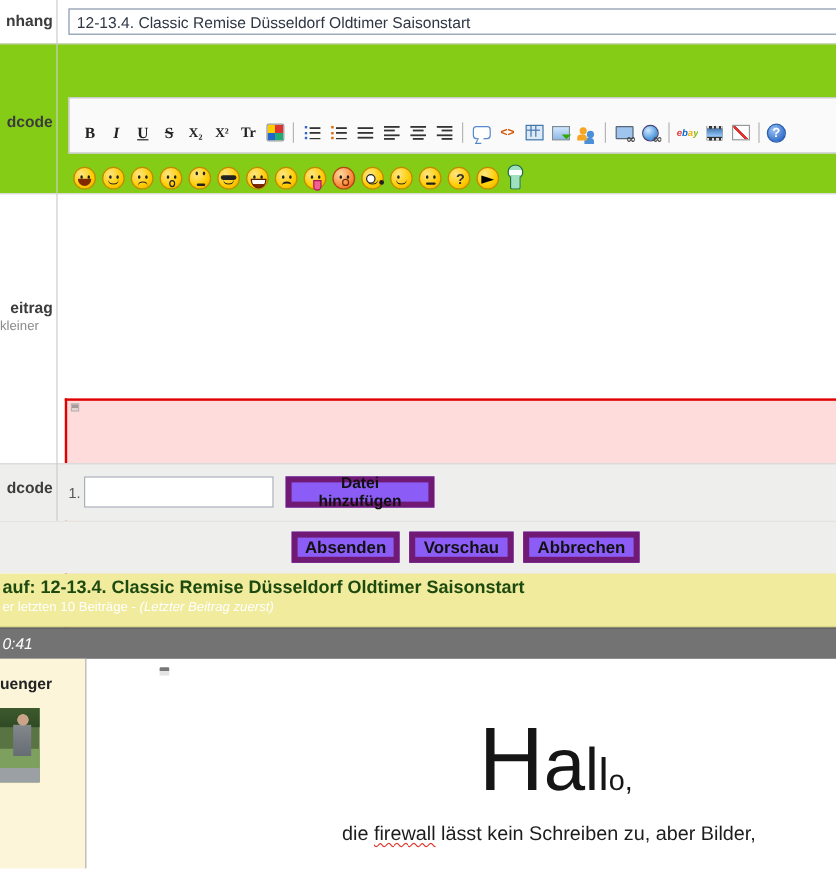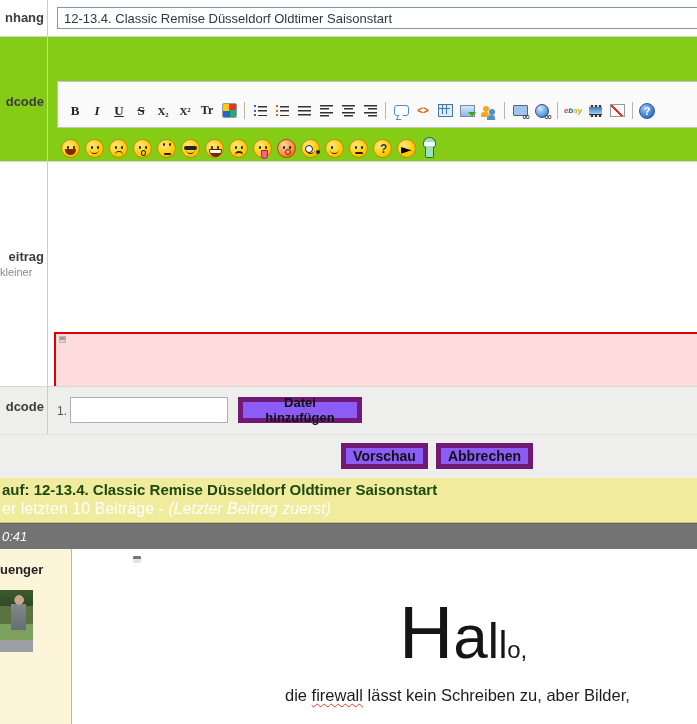--- a/index.html
+++ b/index.html
@@ -143,21 +143,21 @@
     display:flex;align-items:center;justify-content:center;}
   .btn-addfile{left:238px;top:397px;width:124px;}
   .btn-submit{left:243px;top:443px;width:90px;font-size:14px;}
   .btn-preview{left:341px;top:443px;width:87px;font-size:14px;}
   .btn-cancel{left:436px;top:443px;width:97px;font-size:14px;}
 
   
   .thread-bar{position:absolute;left:0;right:0;top:478px;height:45px;background:#f1eb9d;
     border-bottom:1px solid #c9c37a;padding:3px 0 0 2px;}
   .thread-title{font-weight:bold;font-size:15px;color:#1d4a0f;white-space:nowrap;}
-  .thread-sub{font-size:16px;color:#fff;margin-top:2px;white-space:nowrap;}
+  .thread-sub{font-size:11px;color:#fff;margin-top:2px;white-space:nowrap;}
   .thread-sub i{font-style:italic;}
   .time-bar{position:absolute;left:0;right:0;top:523px;height:26px;background:#737373;
     border-top:1px solid #5f5f5f;color:#fff;font-size:13px;padding:5px 0 0 2px;font-style:italic;}
 
   
   .post-side{position:absolute;left:0;top:549px;width:72px;height:175px;background:#fcf5da;
     border-right:1px solid #b5b5b5;}
   .post-author{margin:13px 0 0 0;font-weight:bold;font-size:13px;color:#222;white-space:nowrap;}
   .avatar{margin-top:13px;width:33px;height:62px;background-repeat:no-repeat;
     background-image:
@@ -252,20 +252,21 @@
   </div>
 
   <div class="row row-attach">
     <div class="lab" style="top:12px;">dcode</div>
   </div>
   <span class="attach-index">1.</span>
   <input class="attach-input" type="text" value="" style="">
   <button class="btn btn-addfile">Datei hinzufügen</button>
 
   <div class="row row-actions"></div>
+  <button class="btn btn-submit">Absenden</button>
   <button class="btn btn-preview">Vorschau</button>
   <button class="btn btn-cancel">Abbrechen</button>
 
   <div class="vline"></div>
 
   <div class="thread-bar">
     <div class="thread-title">auf: 12-13.4. Classic Remise Düsseldorf Oldtimer Saisonstart</div>
     <div class="thread-sub">
       <span>er letzten 10 Beiträge - </span><i>(Letzter Beitrag zuerst)</i>
     </div>

